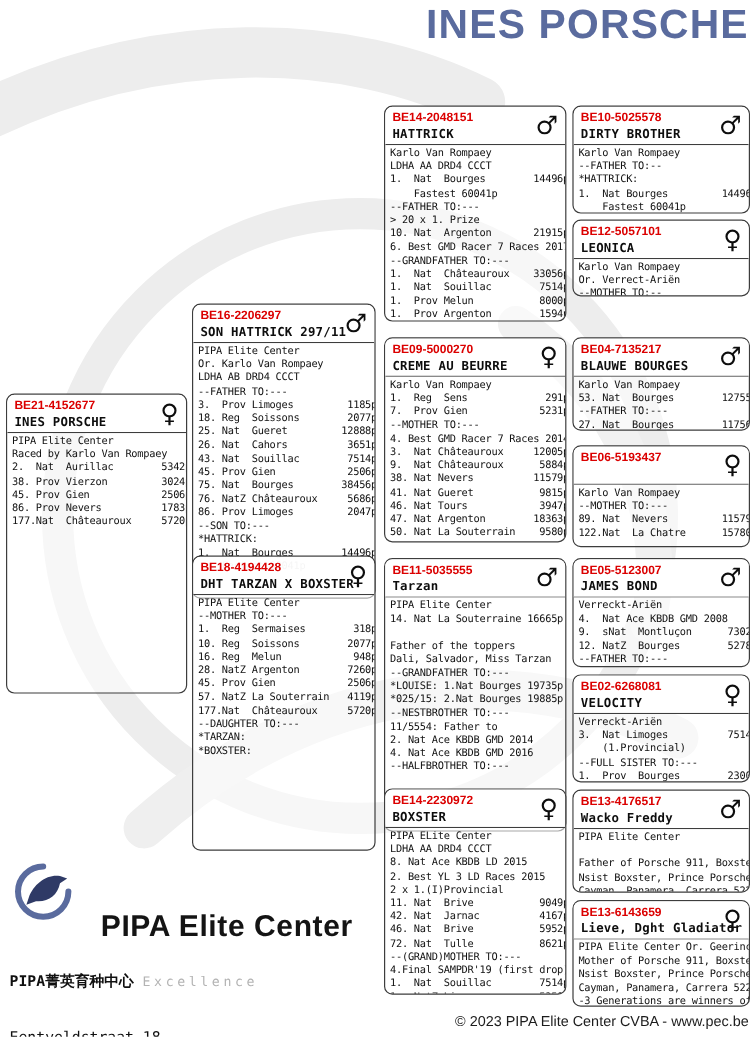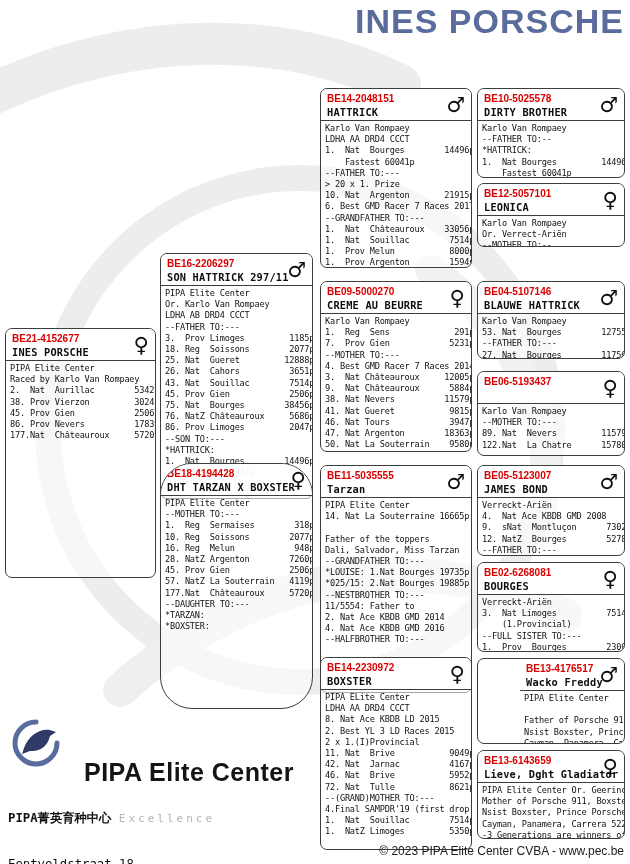--- a/index.html
+++ b/index.html
@@ -47,32 +47,32 @@
     font-size:21px;color:#0d0d0d;line-height:1;
   }
   pre.bodytxt{
     margin:0;padding:2px 4px;font-family:"DejaVu Sans Mono",monospace;
     font-size:8.6px;line-height:11.2px;color:#111;white-space:pre;
     letter-spacing:-0.2px;
   }
   
   .b-subject{left:5px;  top:328px; width:151px; height:250px;}
   .b-father {left:160px; top:213px; width:153px; height:246px;margin-top:40px;}
-  .b-mother {left:160px; top:463px; width:153px; height:246px;border-radius:32px;}
+  .b-mother {left:160px; top:463px; width:153px; height:246px;}
   .b-ff     {left:320px; top:88px;  width:152px; height:180px;}
   .b-fm     {left:320px; top:281px; width:152px; height:171px;}
   .b-mf     {left:320px; top:465px; width:152px; height:228px;}
-  .b-mm     {left:320px; top:657px; width:152px; height:193px;}
+  .b-mm     {left:320px; top:657px; width:152px; height:172px;}
   .b-fff    {left:477px; top:88px;  width:148px; height:90px;}
   .b-ffm    {left:477px; top:183px; width:148px; height:64px;}
   .b-fmf    {left:477px; top:281px; width:148px; height:78px;}
   .b-fmm    {left:477px; top:371px; width:148px; height:85px;}
   .b-mff    {left:477px; top:465px; width:148px; height:91px;}
   .b-mfm    {left:477px; top:562px; width:148px; height:90px;}
-  .b-mmf    {left:477px; top:658px; width:148px; height:86px;padding-left:42px;}
+  .b-mmf    {left:477px; top:658px; width:148px; height:86px;}
   .b-mmm    {left:477px; top:750px; width:148px; height:89px;}
   
   .pec-row{position:absolute;left:8px;top:724px;z-index:2;display:flex;align-items:flex-start;}
   .pec-word{
     font-family:"Liberation Sans",sans-serif;font-weight:bold;
     font-size:40px;color:#5a6b9e;line-height:40px;letter-spacing:1px;
   }
   .pec-reg{font-size:10px;vertical-align:top;color:#5a6b9e;}
   .brand{
     position:absolute;left:84px;top:759px;z-index:2;
@@ -269,22 +269,22 @@
   </div>
   <pre class="bodytxt">Karlo Van Rompaey
 Or. Verrect-Ariën
 --MOTHER TO:--
 1.  Nat Bourges         60041p
 2.  Sourdun              1199p</pre>
 </div>
 
 <div class="pbox b-fmf">
   <div class="hdr">
-    <div class="ring">BE04-5107146</div>
-    <div class="name">BLAUWE HATTRICK</div>
+    <div class="ring">BE04-7135217</div>
+    <div class="name">BLAUWE BOURGES</div>
     <div class="sex">♂</div>
   </div>
   <pre class="bodytxt">Karlo Van Rompaey
 53. Nat  Bourges        12755p
 --FATHER TO:---
 27. Nat  Bourges        11756p</pre>
 </div>
 
 <div class="pbox b-fmm">
   <div class="hdr">
@@ -307,21 +307,21 @@
   <pre class="bodytxt">Verreckt-Ariën
 4.  Nat Ace KBDB GMD 2008
 9.  sNat  Montluçon      7302p
 12. NatZ  Bourges        5278p
 --FATHER TO:---</pre>
 </div>
 
 <div class="pbox b-mfm">
   <div class="hdr">
     <div class="ring">BE02-6268081</div>
-    <div class="name">BOURGES</div>
+    <div class="name">VELOCITY</div>
     <div class="sex">♀</div>
   </div>
   <pre class="bodytxt">Verreckt-Ariën
 3.  Nat Limoges          7514p
     (1.Provincial)
 --FULL SISTER TO:---
 1.  Prov  Bourges        2300p</pre>
 </div>
 
 <div class="pbox b-mmf">

